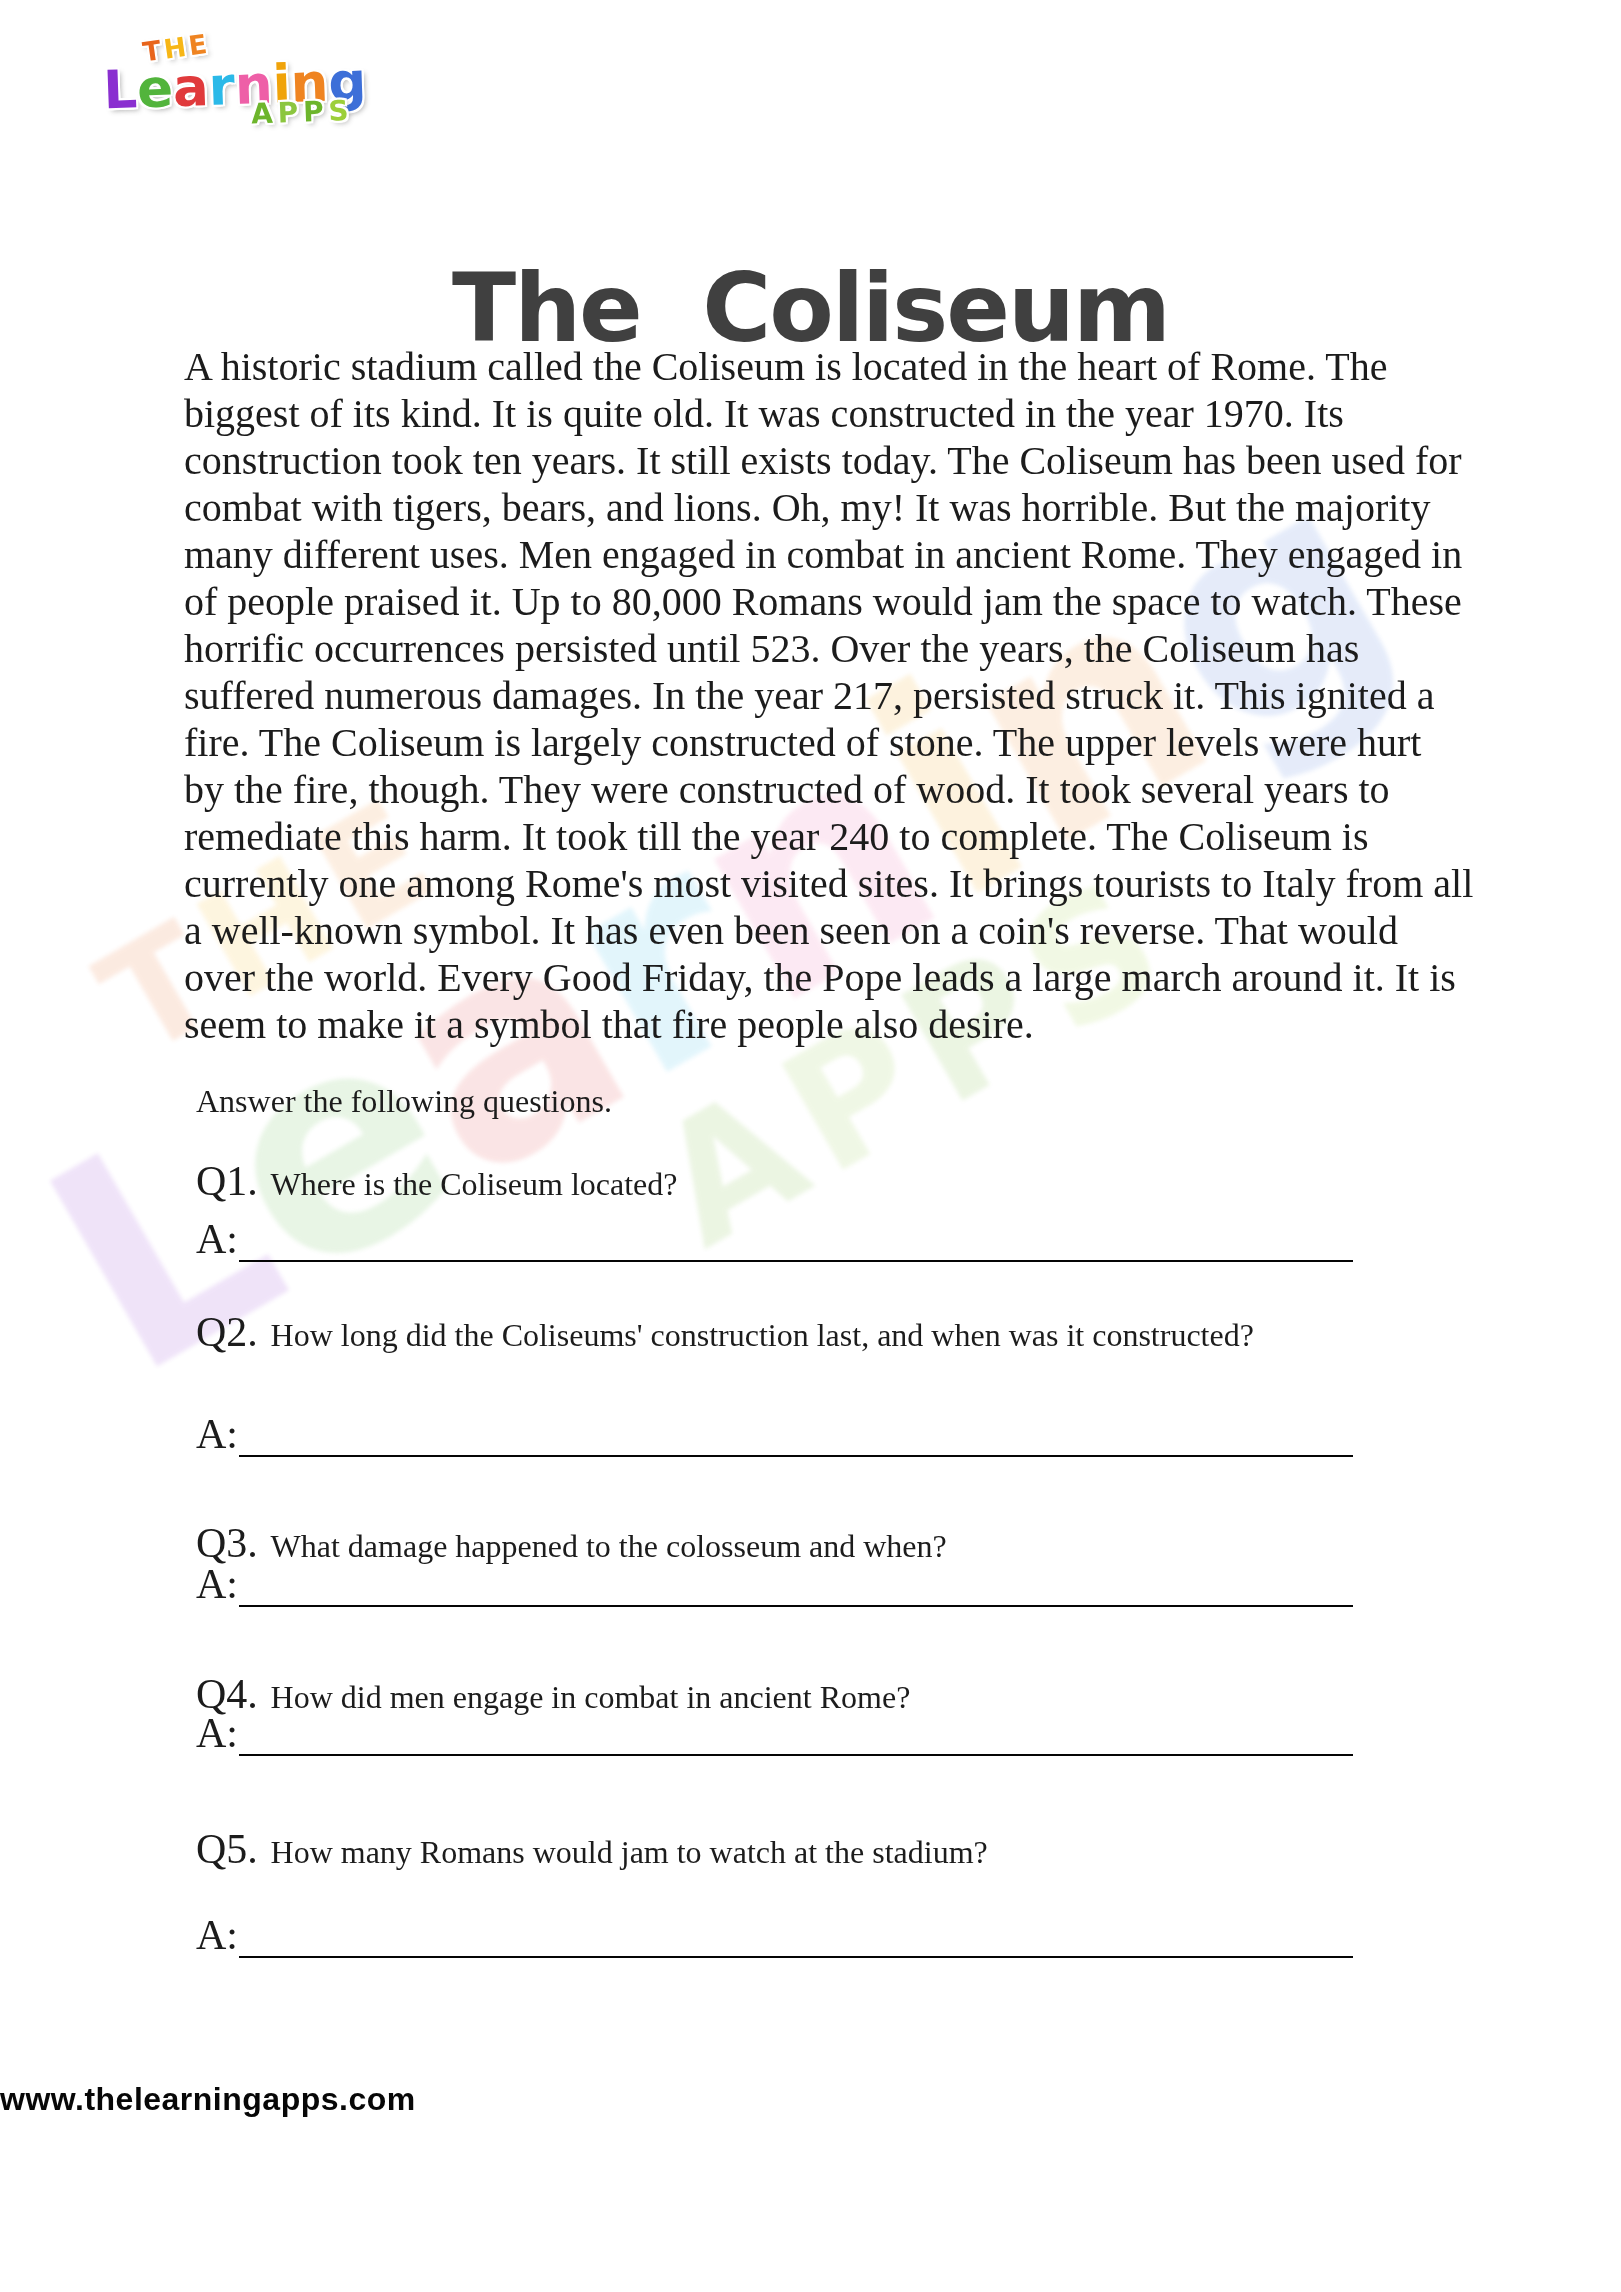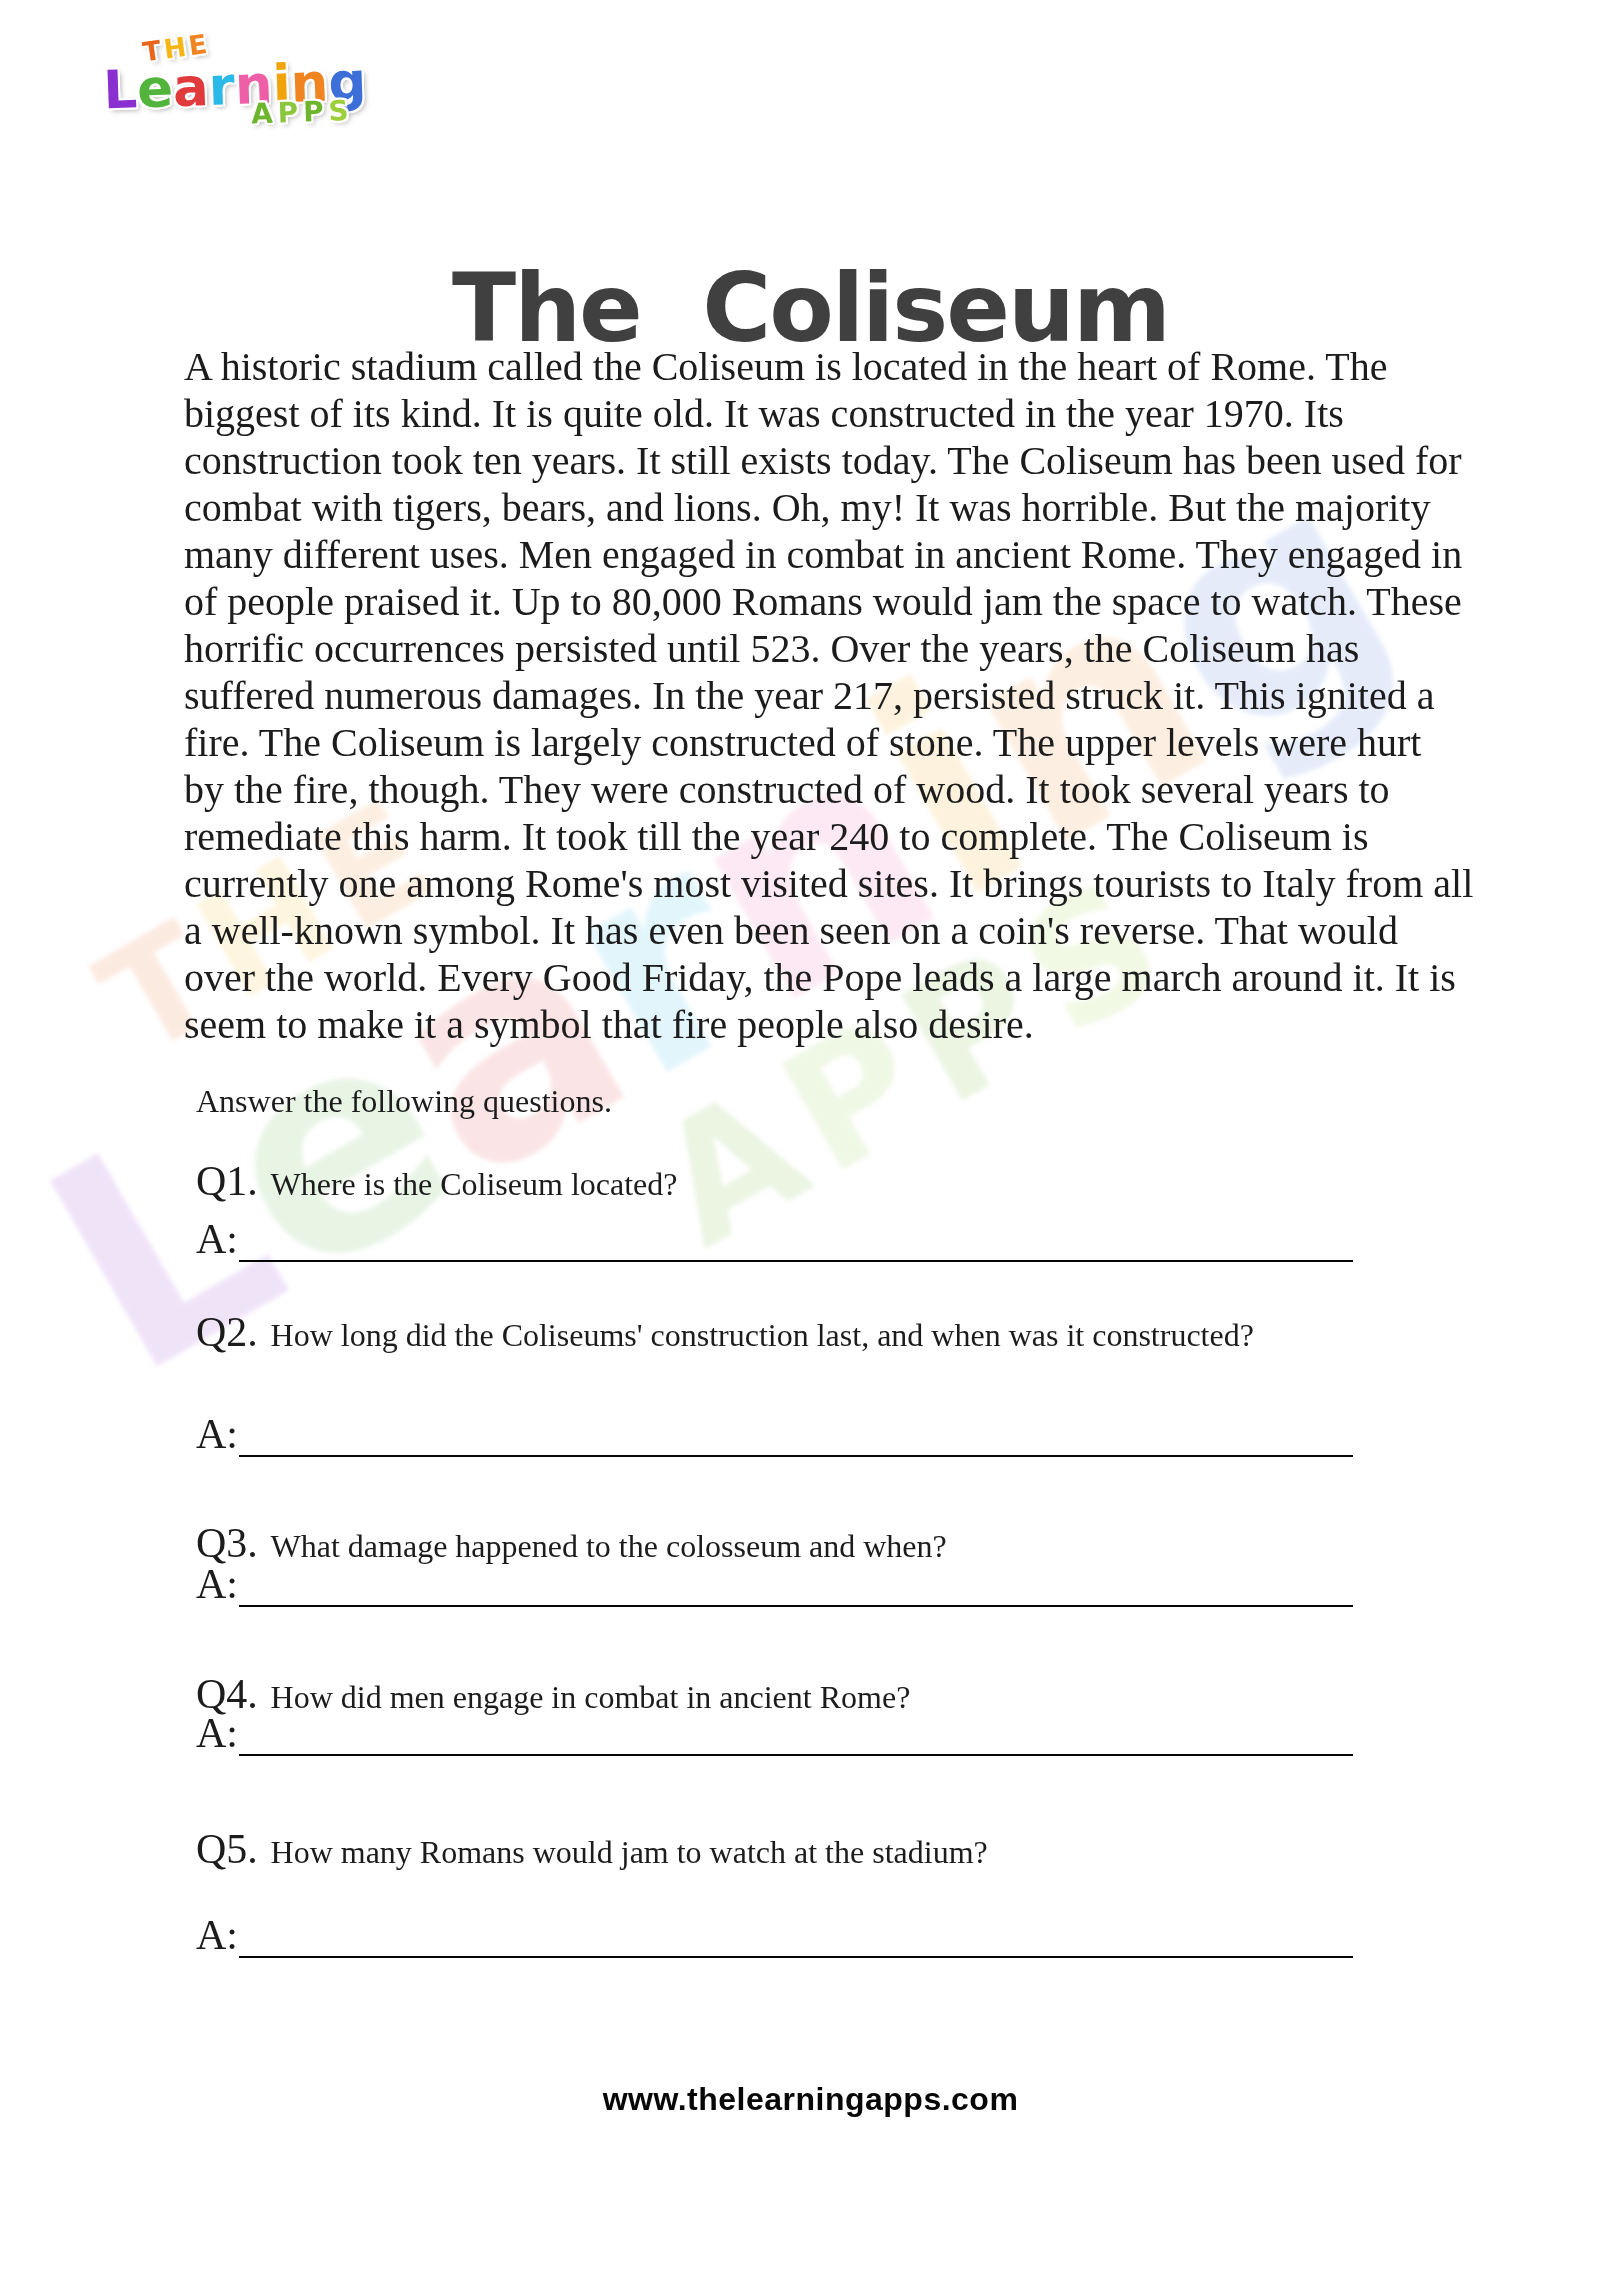--- a/index.html
+++ b/index.html
@@ -88,21 +88,20 @@
     display:flex; align-items:flex-end;
     z-index:1;
   }
   .a .a-label { font-size:42px; line-height:45px; white-space:nowrap; }
   .a .a-line  { flex:1; height:45px; border-bottom:2.9px solid #050505; margin-left:1px; }
   #a1{top:1215px} #a2{top:1410px} #a3{top:1560px} #a4{top:1709px} #a5{top:1911px}
 
   
   .footer {
     position:absolute; top:2080px; left:0; right:0;
-    text-align:center;
     font-family:"Liberation Sans", sans-serif;
     font-weight:bold;
     font-size:32px; line-height:1.2;
     letter-spacing:0.5px;
     color:#070707;
     z-index:1;
   }
 </style>
 </head>
 <body>

